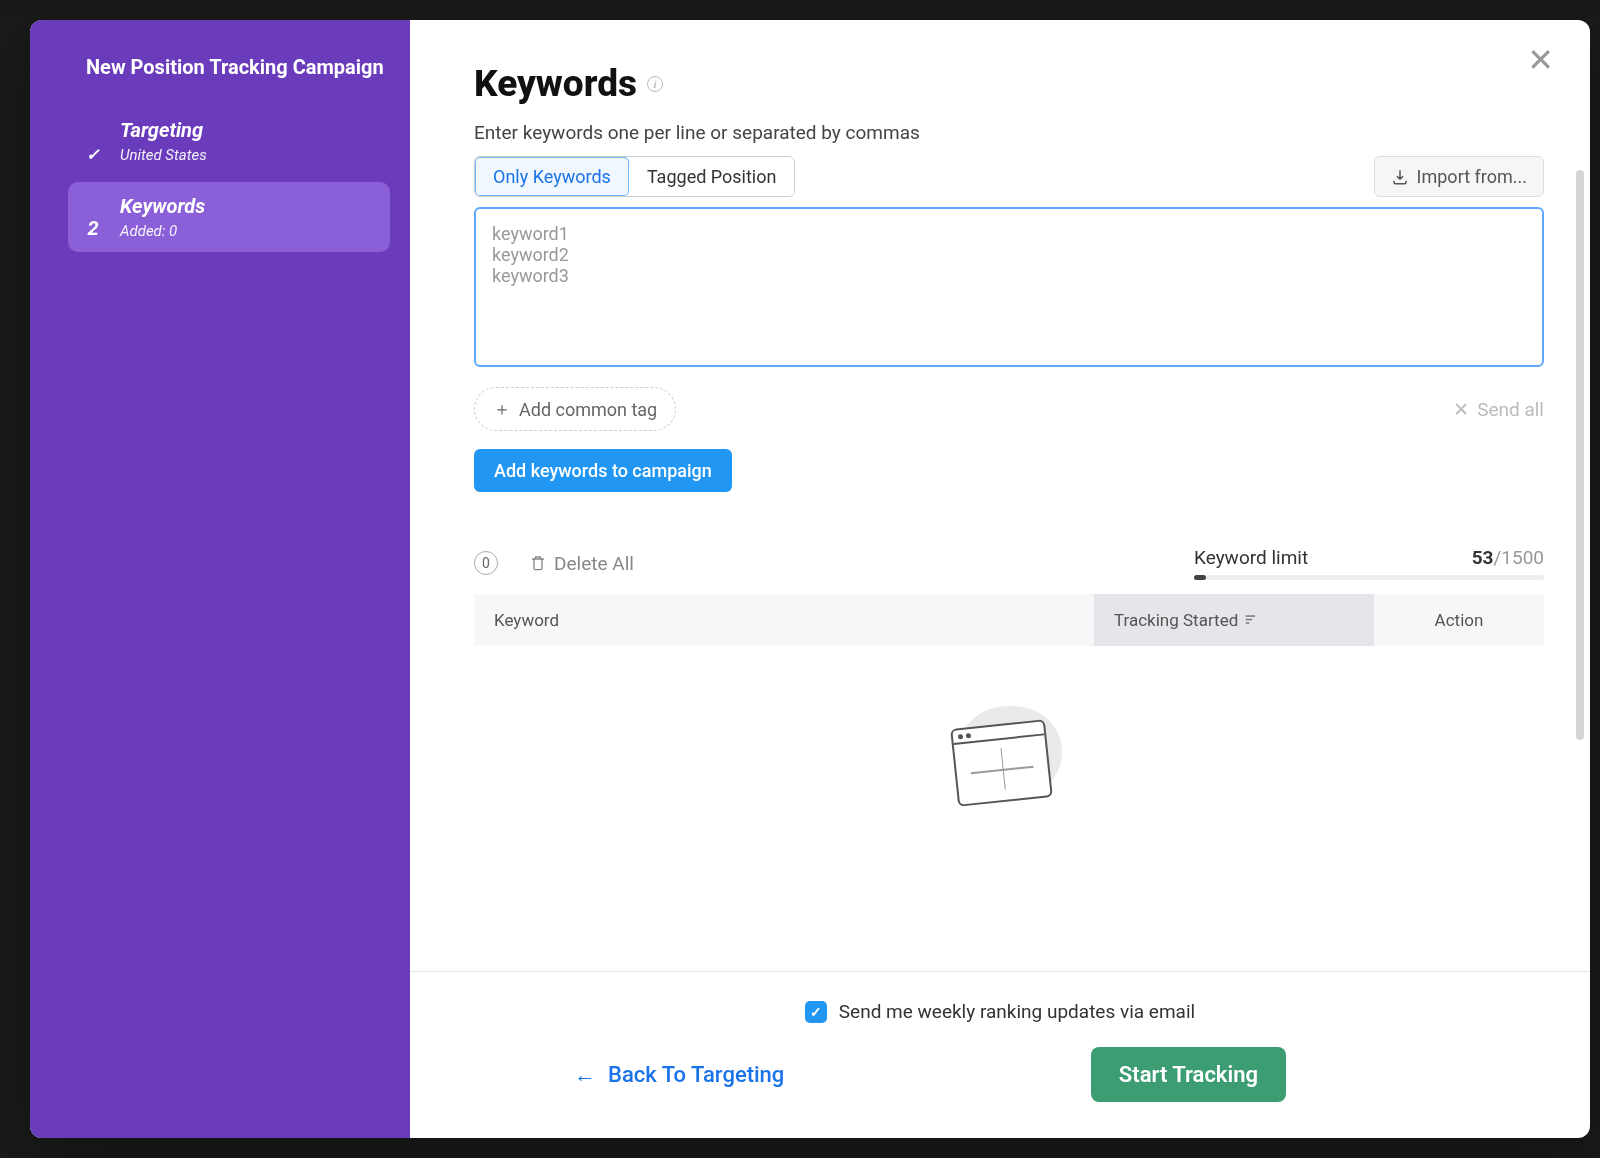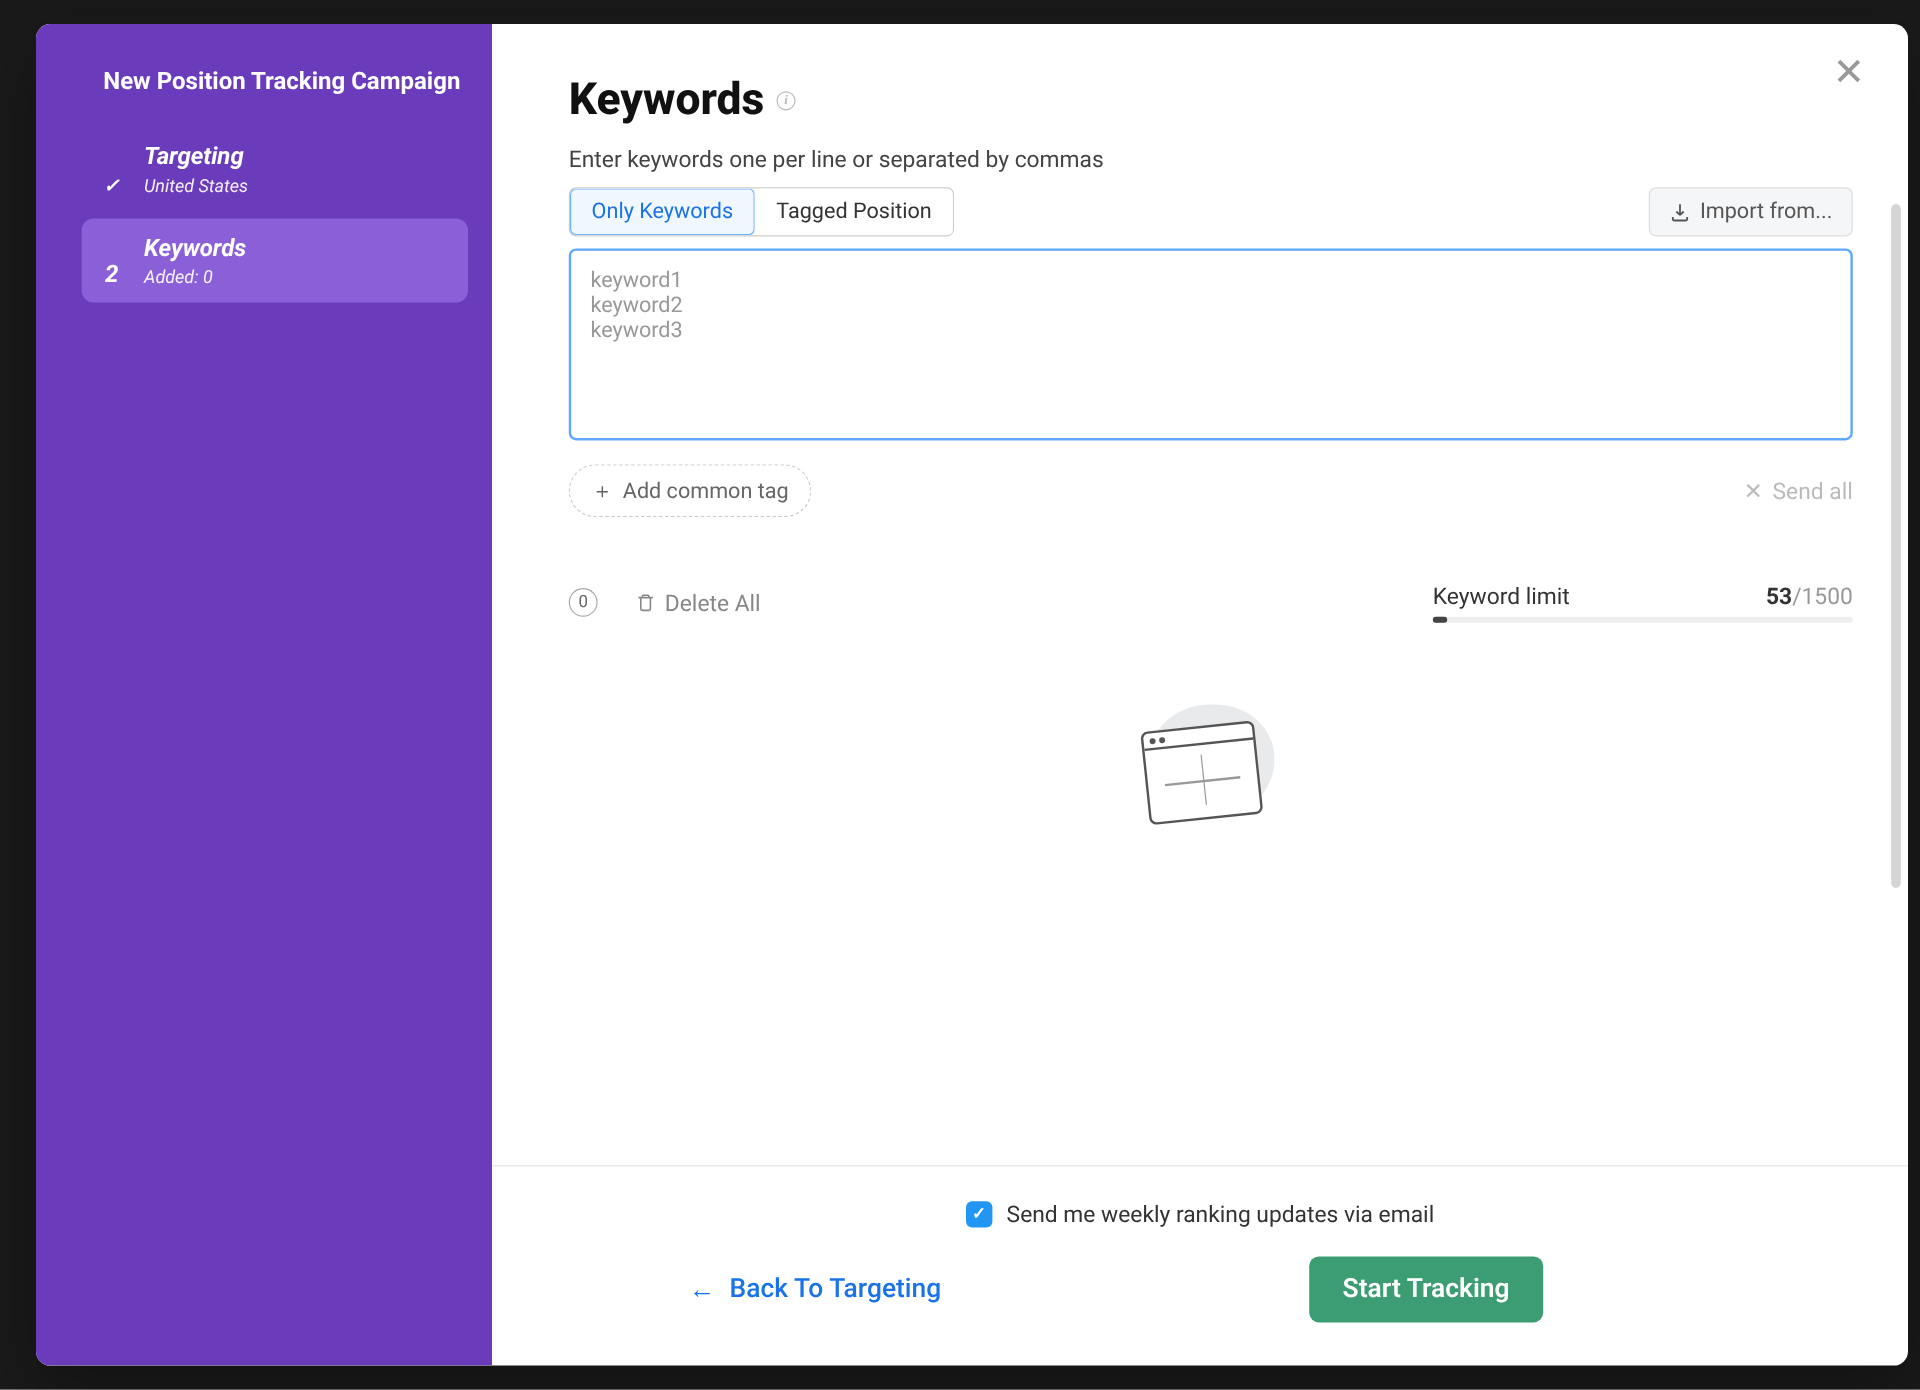--- a/index.html
+++ b/index.html
@@ -124,40 +124,55 @@
         <button class="add-tag-btn">
           <span>＋</span>
           <span>Add common tag</span>
         </button>
         <span class="clear-all">
           <span>✕</span>
           <span>Send all</span>
         </span>
       </div>
 
+      <button class="add-kw-btn">Add keywords to campaign</button>
 
       <div class="section-hdr">
         <span class="count-badge">0</span>
         <span class="delete-all">
           <svg width="16" height="18" viewBox="0 0 24 24" fill="none" stroke="#888" stroke-width="2">
               <path d="M3 6h18M8 6V4a1 1 0 011-1h6a1 1 0 011 1v2m2 0v14a2 2 0 01-2 2H8a2 2 0 01-2-2V6h12z"></path>
             </svg>
           <span>Delete All</span>
         </span>
         <div class="limit-block">
           <div class="limit-row">
             <span>Keyword limit</span>
             <span><span class="limit-used">53</span><span class="limit-total">/1500</span></span>
           </div>
           <div class="limit-bar">
               <div class="limit-fill"></div>
             </div>
         </div>
       </div>
 
+      <div class="table">
+        <div class="thead">
+          <div class="th th-keyword">Keyword</div>
+          <div class="th th-tracking">
+            <span>Tracking Started</span>
+            <svg class="sort-icon" width="14" height="14" viewBox="0 0 24 24" fill="#777">
+                <rect x="3" y="4" width="16" height="2.5"></rect>
+                <rect x="3" y="10" width="11" height="2.5"></rect>
+                <rect x="3" y="16" width="6" height="2.5"></rect>
+              </svg>
+          </div>
+          <div class="th th-action">Action</div>
+        </div>
+      </div>
 
       <div class="empty-illus">
         <div class="illus-box">
           <div class="illus-blob"></div>
           <div class="illus-win">
             <div class="illus-bar">
                 <span class="illus-dot"></span>
                 <span class="illus-dot"></span>
               </div>
             <div class="illus-grid"></div>

